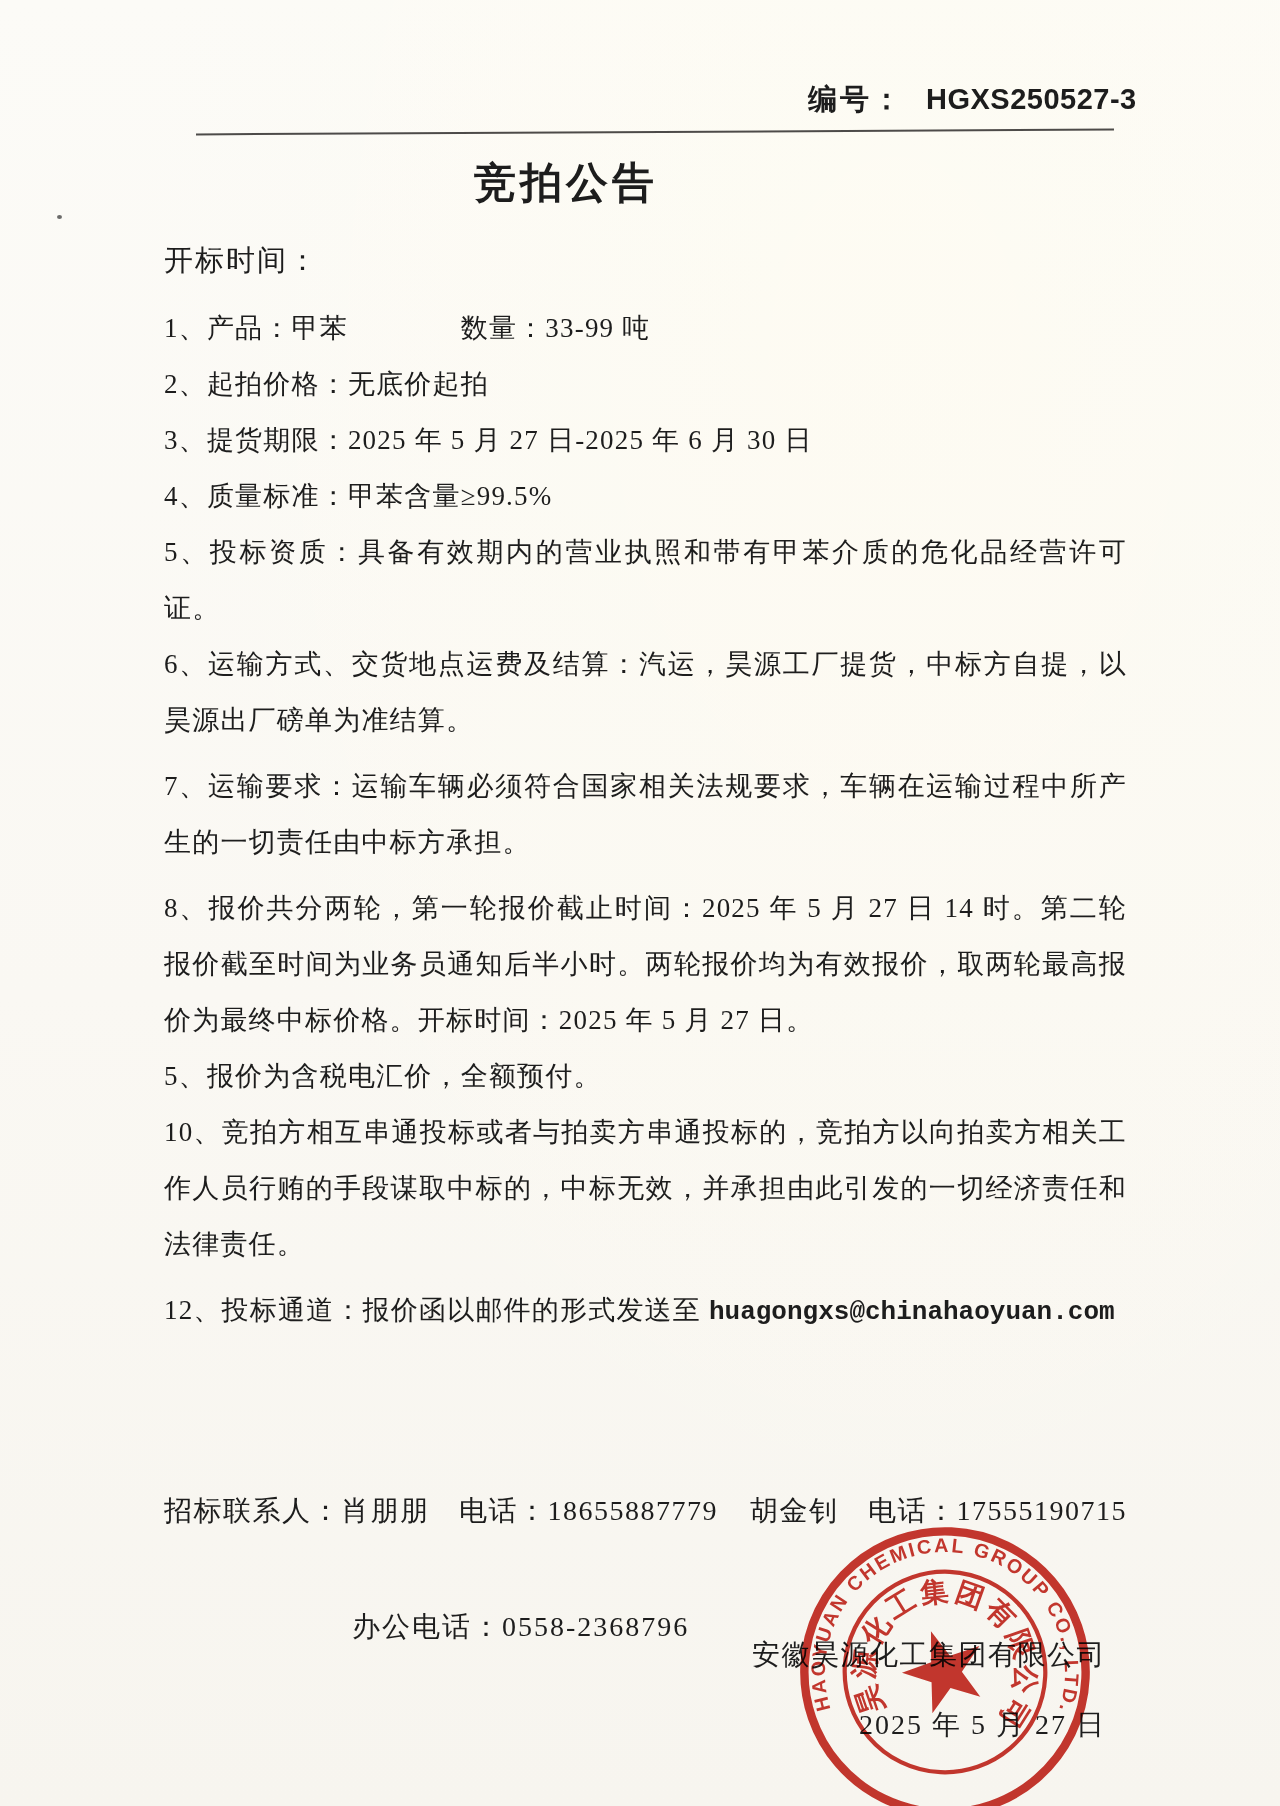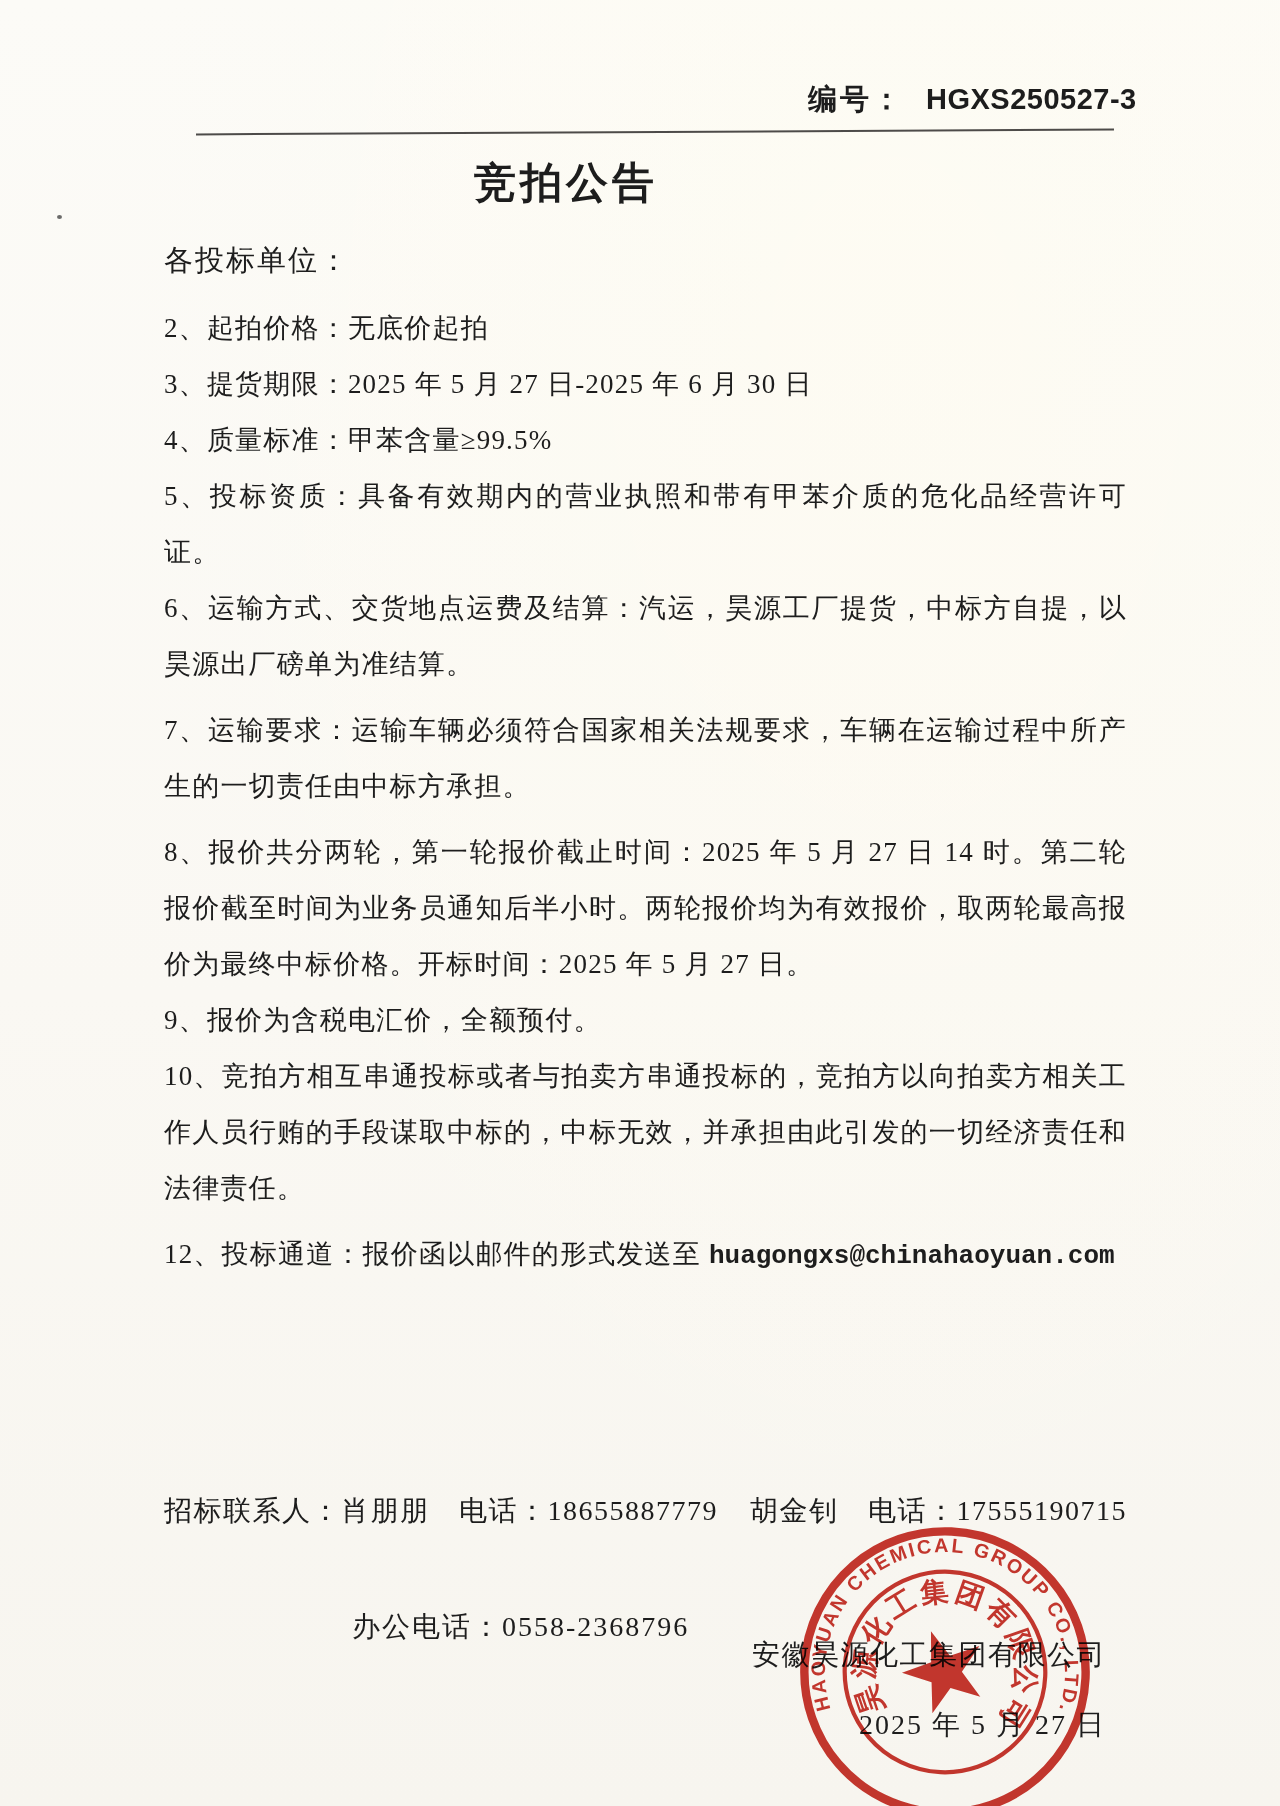--- a/index.html
+++ b/index.html
@@ -55,29 +55,30 @@
     <span class="lbl">编号：</span><span class="val">HGXS250527-3</span>
   </div>
 
   <div class="rule"></div>
 
   <div class="title">竞拍公告</div>
 
   <div class="ink-dot"></div>
 
   <div class="body">
-    <p class="salutation">各投标单位：</p>
+    <p class="salutation">开标时间：</p>
+    <p class="item">1、产品：甲苯　　　　数量：33-99 吨</p>
     <p class="item">2、起拍价格：无底价起拍</p>
     <p class="item">3、提货期限：2025 年 5 月 27 日-2025 年 6 月 30 日</p>
     <p class="item">4、质量标准：甲苯含量≥99.5%</p>
     <p class="item">5、投标资质：具备有效期内的营业执照和带有甲苯介质的危化品经营许可证。</p>
     <p class="item">6、运输方式、交货地点运费及结算：汽运，昊源工厂提货，中标方自提，以昊源出厂磅单为准结算。</p>
     <p class="item sp">7、运输要求：运输车辆必须符合国家相关法规要求，车辆在运输过程中所产生的一切责任由中标方承担。</p>
     <p class="item sp">8、报价共分两轮，第一轮报价截止时间：2025 年 5 月 27 日 14 时。第二轮报价截至时间为业务员通知后半小时。两轮报价均为有效报价，取两轮最高报价为最终中标价格。开标时间：2025 年 5 月 27 日。</p>
-    <p class="item">9、报价为含税电汇价，全额预付。</p>
+    <p class="item">5、报价为含税电汇价，全额预付。</p>
     <p class="item">10、竞拍方相互串通投标或者与拍卖方串通投标的，竞拍方以向拍卖方相关工作人员行贿的手段谋取中标的，中标无效，并承担由此引发的一切经济责任和法律责任。</p>
     <p class="item sp"><span>12、投标通道：报价函以邮件的形式发送至 </span><span class="email">huagongxs@chinahaoyuan.com</span></p>
   </div>
 
   <div class="contacts">
     <span>招标联系人：肖朋朋　电话：18655887779</span>
     <span>胡金钊　电话：17555190715</span>
   </div>
 
   <div class="office">办公电话：0558-2368796</div>

